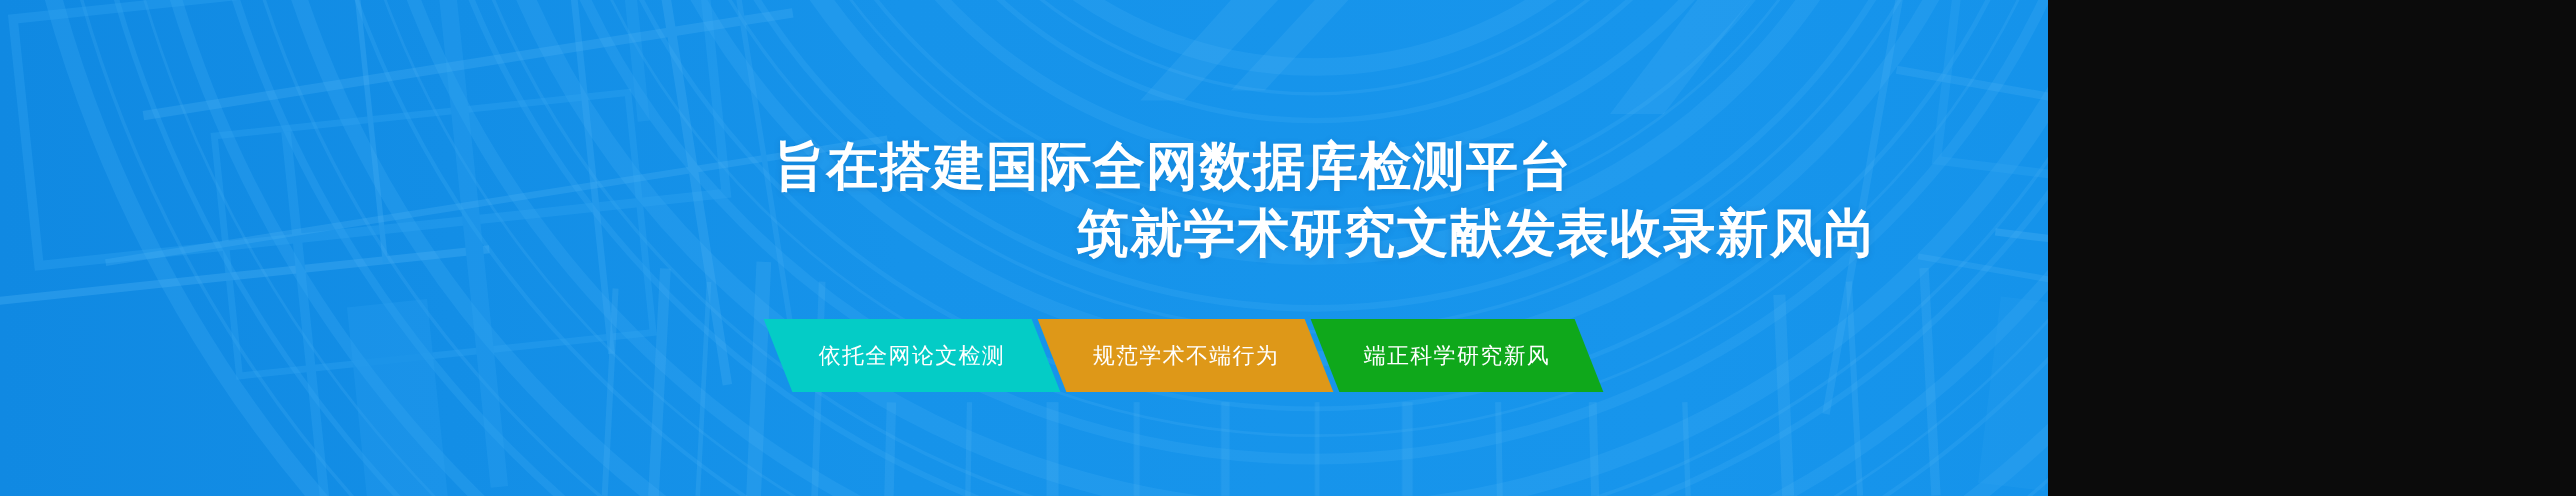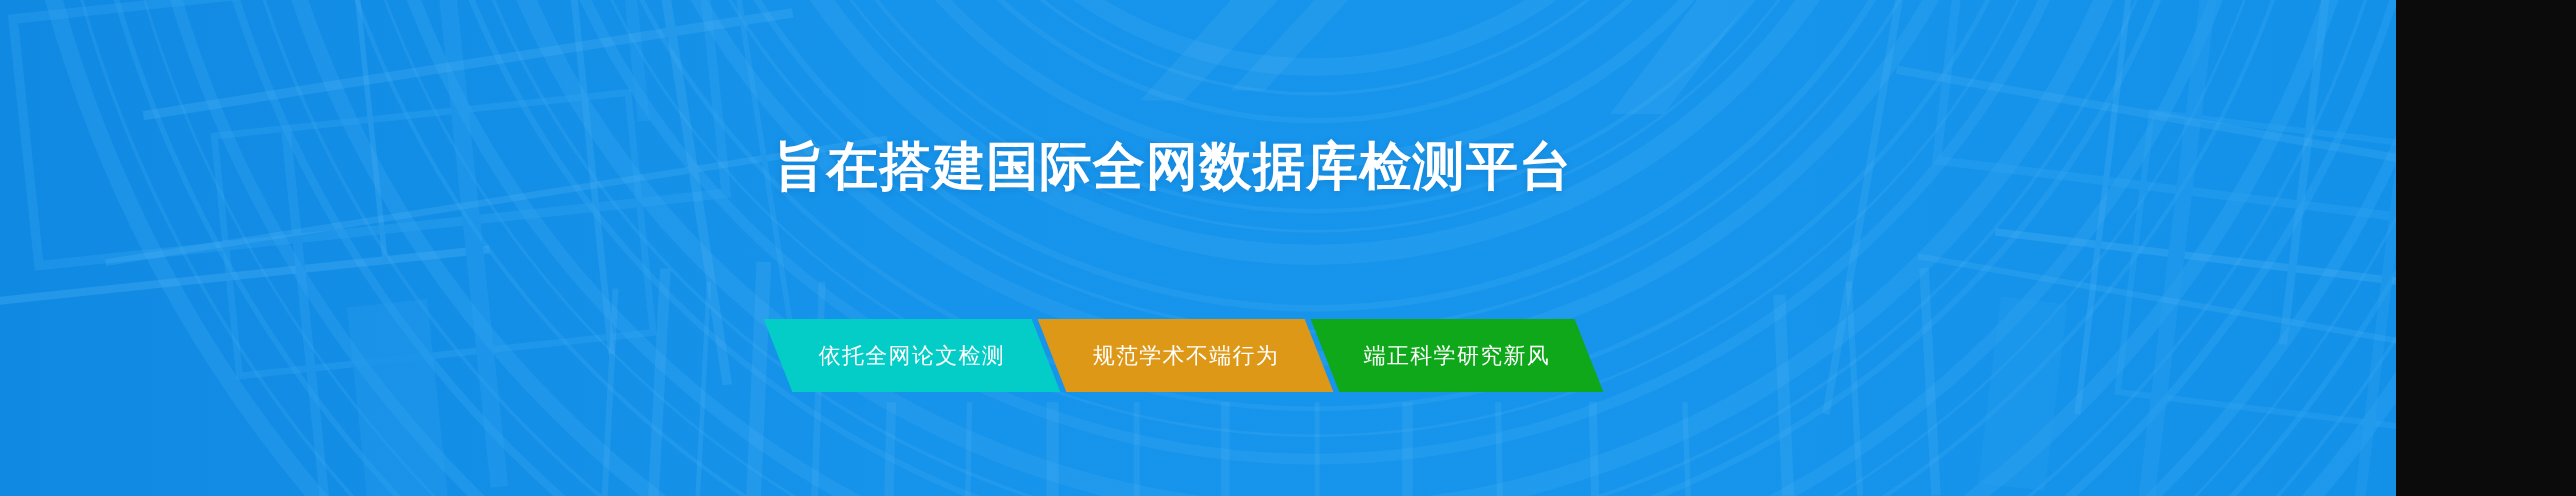--- a/index.html
+++ b/index.html
@@ -2,21 +2,21 @@
 <html style="font-size:10.7px"><head>
 <meta charset="utf-8">
 <style>
   html, body {
     margin: 0;
     padding: 0;
     background: #0b0b0b;
   }
   #banner {
     position: relative;
-    width: 2396px;
+    width: 2048px;
     height: 496px;
     overflow: hidden;
     font-family: "Liberation Sans", "DejaVu Sans", sans-serif;
     background: #0c4a6e;
     user-select: none;
   }
   #bg-svg {
     position: absolute;
     inset: 0;
     width: 2576px;
@@ -199,20 +199,21 @@
         <rect x="2870" y="400" width="14" height="340" transform="rotate(-3 2870 570)"></rect>
       </g>
 
     </g>
   </svg>
 
   <div class="content">
 
     <div class="headline" id="headline-line-1">旨在搭建国际全网数据库检测平台</div>
 
+    <div class="headline" id="headline-line-2">筑就学术研究文献发表收录新风尚</div>
 
     <div class="badge-row">
 
       <div class="badge" id="badge-0" style="background:#04ccc6">
         <span class="badge-label">依托全网论文检测</span>
       </div>
 
       <div class="badge" id="badge-1" style="background:#de9818">
         <span class="badge-label">规范学术不端行为</span>
       </div>

